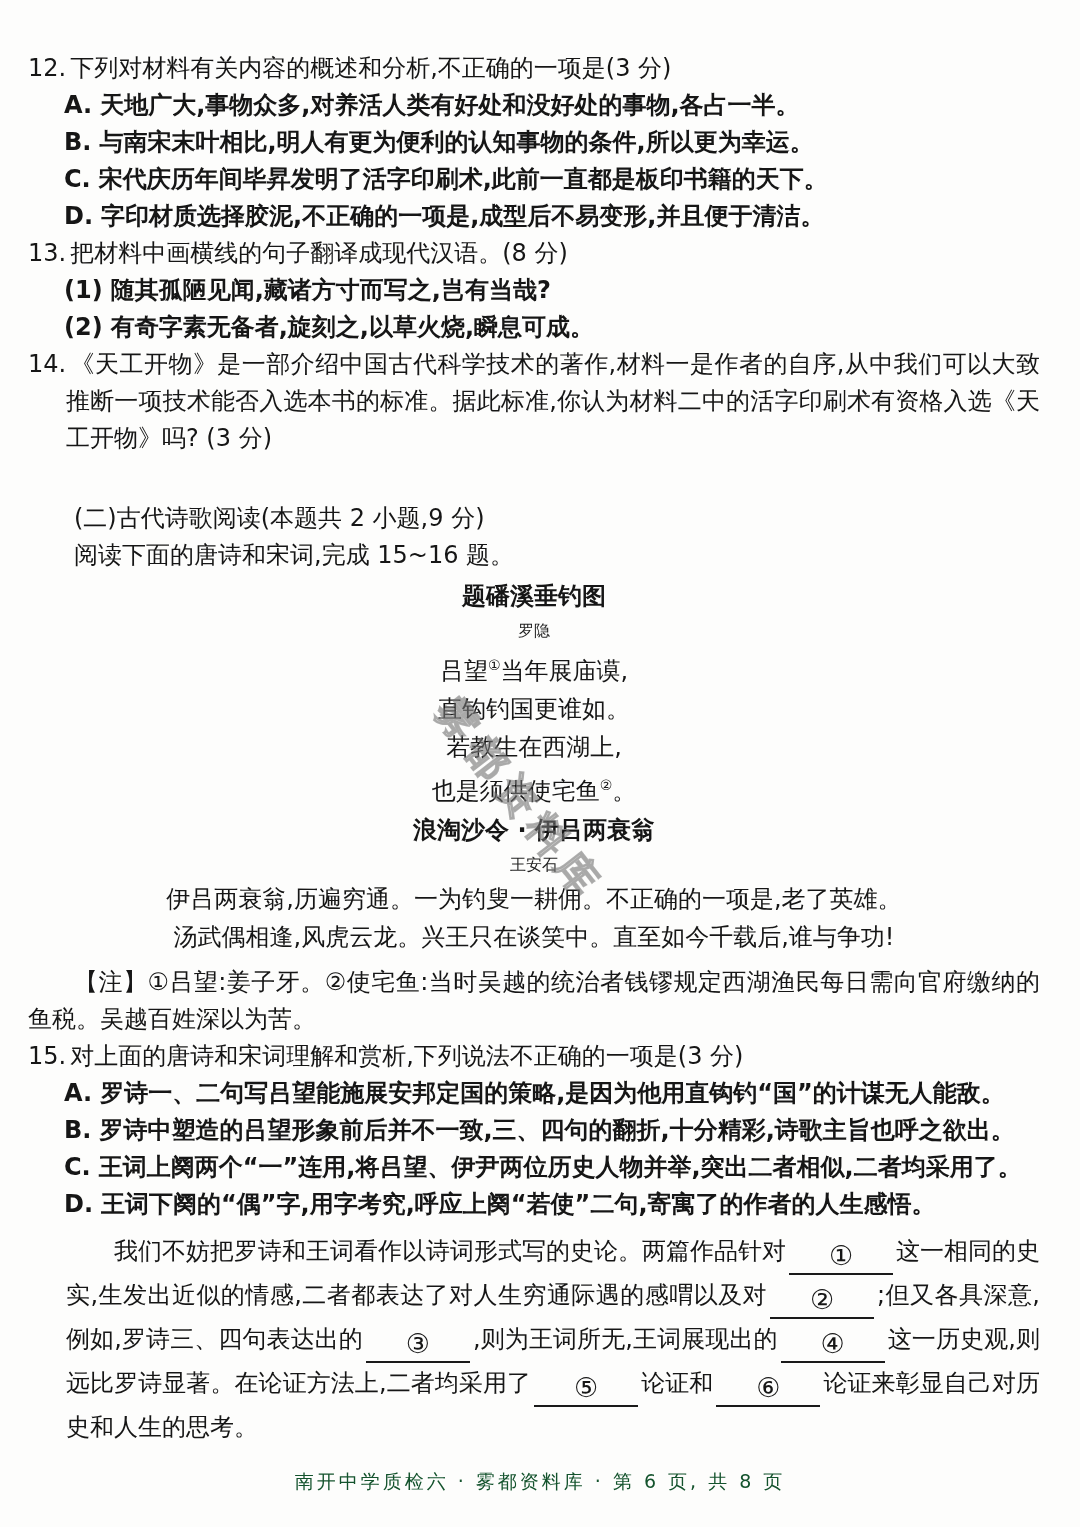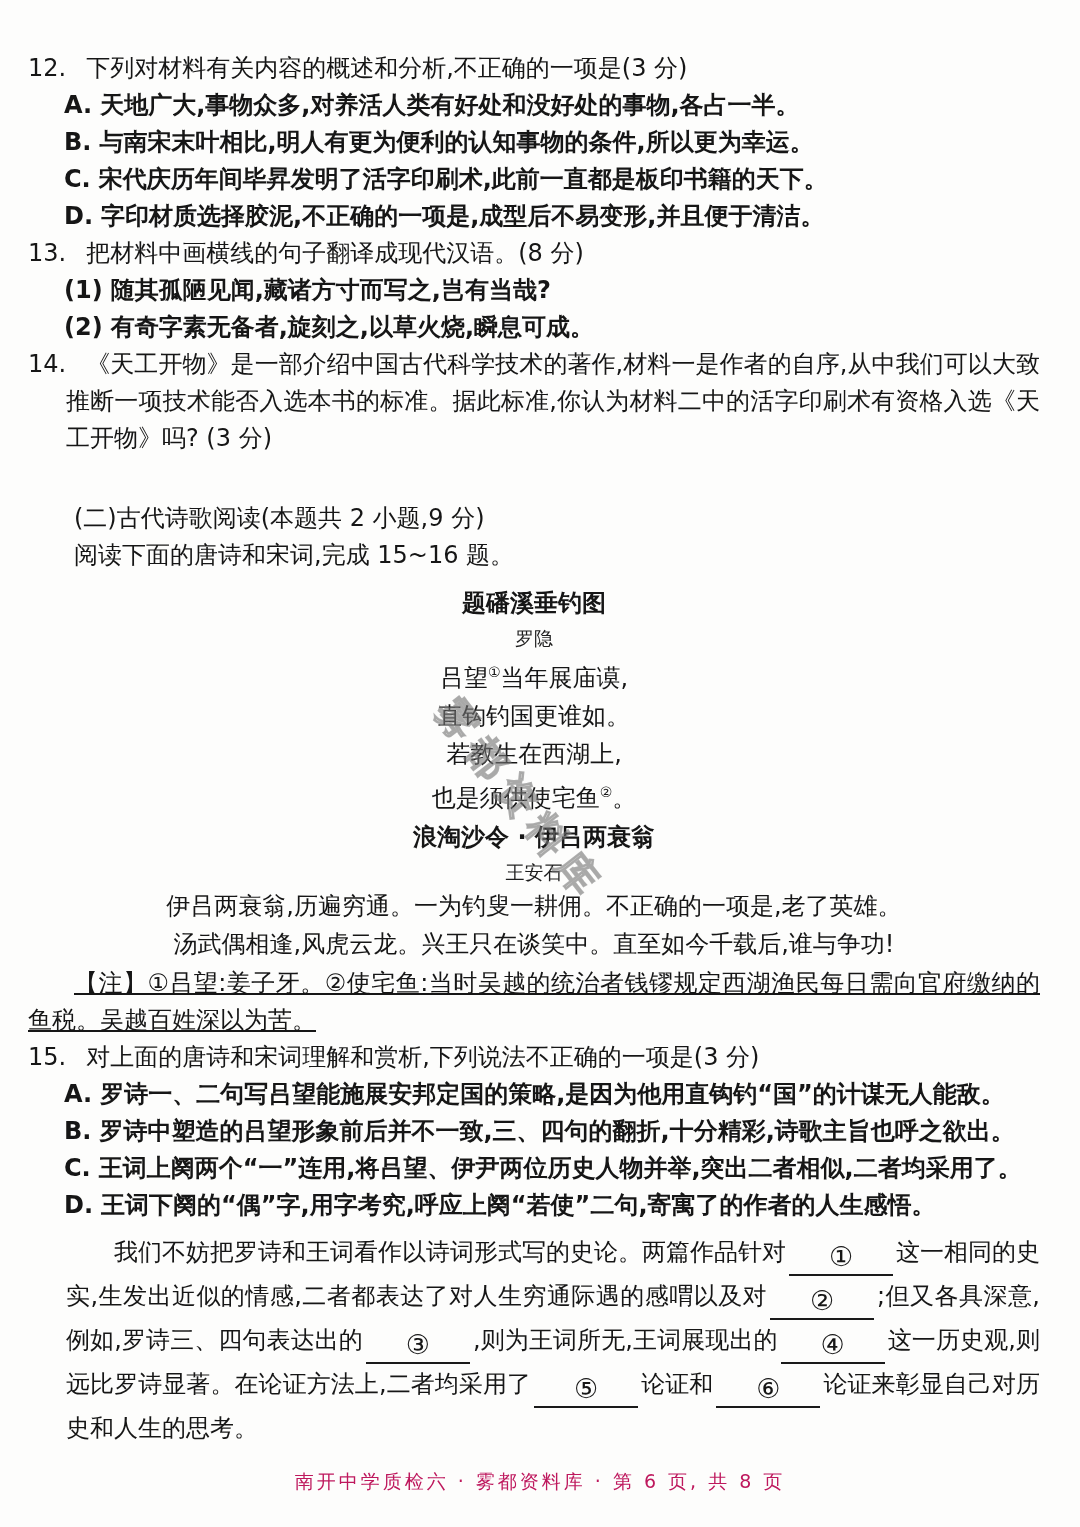--- a/index.html
+++ b/index.html
@@ -11,44 +11,44 @@
     position:relative;
     overflow:hidden;
   }
   .sheet{
     padding:50px 40px 0 28px;
     font-size:24px;
     line-height:37px;
     text-align:justify;
   }
   .qstem{padding-left:38px;text-indent:-38px;}
-  .qnum{margin-right:20px;}
+  .qnum{margin-right:4px;}
   .optlabel{margin-right:8px;}
   .opt,.sub{padding-left:36px;white-space:nowrap;font-weight:bold;}
   .sec{margin-top:43px;}
   .sec .line{padding-left:46px;}
   .center{text-align:center;}
-  .poem-title{font-weight:bold;line-height:40px;margin-top:9px;}
-  .author{font-size:19px;line-height:30px;color:#1d1d1d;}
+  .poem-title{font-weight:bold;line-height:40px;margin-top:2px;}
+  .author{font-size:16px;line-height:30px;color:#1d1d1d;}
   .pline{line-height:38px;}
   .ciline{line-height:38px;white-space:nowrap;}
   .ci-title{font-weight:bold;line-height:40px;}
-  .noteP{margin-top:2px;text-indent:46px;line-height:37px;text-decoration:underline;}
+  .noteP{margin-top:8px;text-indent:46px;line-height:37px;}
   .jot{padding-left:38px;text-indent:48px;line-height:40px;margin-top:8px;}
   .blank{
     display:inline-block;width:104px;height:32px;
     border-bottom:2px solid #1a1a1a;
     text-align:center;line-height:30px;
     font-size:27px;vertical-align:-6px;margin:0 3px;
     text-indent:0;
   }
   .sup{font-size:14px;vertical-align:9px;letter-spacing:0;}
   .footer{
     position:absolute;left:0;right:0;bottom:32px;
-    text-align:center;font-size:19px;letter-spacing:3px;color:#be185d;
+    text-align:center;font-size:19px;letter-spacing:3px;color:#14532d;
   }
   .watermark{
     position:absolute;top:686px;left:466px;
     transform:rotate(52deg);transform-origin:0 0;
     font-size:40px;font-weight:bold;letter-spacing:9px;white-space:nowrap;
     color:rgba(135,135,135,0.16);
     -webkit-text-stroke:1.3px rgba(115,115,115,0.55);
     pointer-events:none;
   }
 </style>

